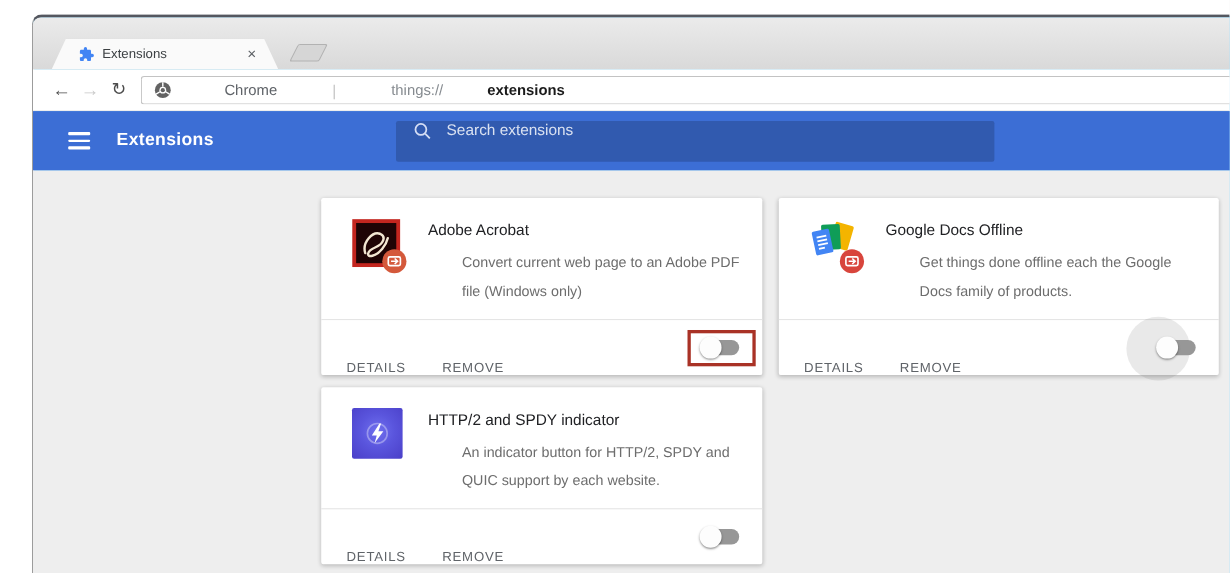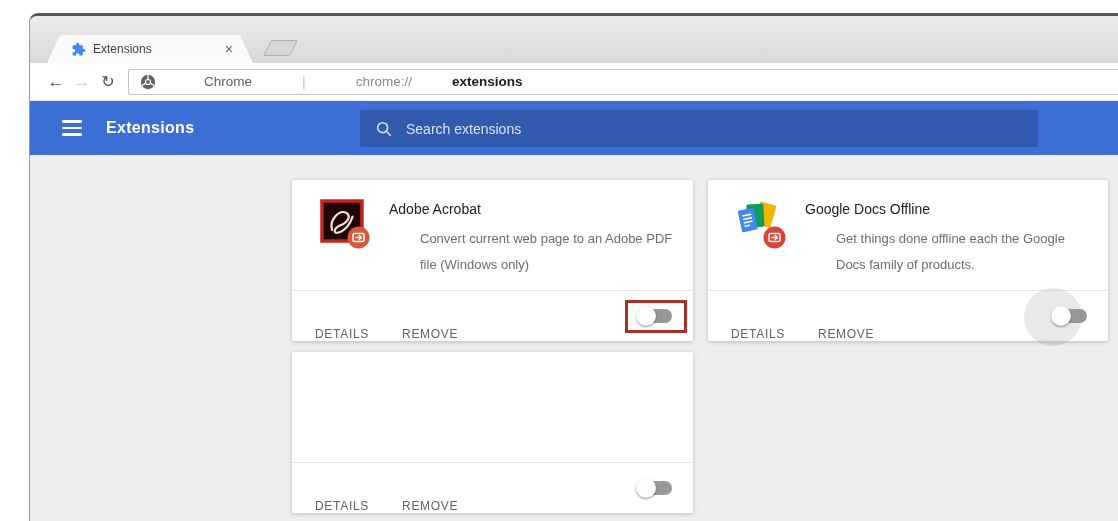--- a/index.html
+++ b/index.html
@@ -58,22 +58,22 @@
 
   
   .app-header {
     height:54px; background:#3c6ed5; position:relative;
     display:flex; align-items:center; padding-left:32px;
   }
   .hamburger { width:20px; display:flex; flex-direction:column; gap:4px; cursor:pointer; }
   .hamburger span { display:block; height:2.5px; background:#fff; border-radius:1px; }
   .app-title { color:#fff; font-size:16px; font-weight:bold; letter-spacing:.3px; margin-left:24px; }
   .search-box {
-    position:absolute; left:330px; top:9px; width:678px; height:37px;
-    background:#315aaf; border-radius:2px; display:flex; align-items:center;
+    position:absolute; left:330px; top:9px; width:544px; height:37px;
+    background:#315aaf; border-radius:2px; display:flex; align-items:flex-start;
   }
   .search-box svg { margin-left:15px; flex:none; }
   .search-input {
     flex:1; background:transparent; border:none; outline:none;
     color:#fff; font-size:14px; margin-left:13px; font-family:"Liberation Sans", sans-serif;
   }
   .search-input::placeholder { color:rgba(255,255,255,0.82); opacity:1; }
 
   
   .content { flex:1; background:#eeeeee; position:relative; }
@@ -143,21 +143,21 @@
     <span class="nav-btn nav-reload">↻</span>
     <div class="omnibox">
       <svg width="16" height="16" viewBox="0 0 16 16">
         <circle cx="8" cy="8" r="7.2" fill="#636363"></circle>
         <circle cx="8" cy="8" r="3.1" fill="#ffffff"></circle>
         <circle cx="8" cy="8" r="1.9" fill="#636363"></circle>
         <path d="M8 .8 L8 4.9 M1.9 11.5 L5.4 9.4 M14.1 11.5 L10.6 9.4" stroke="#fff" stroke-width="1.3" fill="none"></path>
       </svg>
       <span class="omni-site">Chrome</span>
       <span class="omni-sep">|</span>
-      <span class="omni-scheme">chrome://</span>
+      <span class="omni-scheme">things://</span>
         <span class="omni-host">extensions</span>
     </div>
   </div>
 
   <div class="app-header">
     <div class="hamburger">
       <span></span>
         <span></span>
         <span></span>
     </div>
@@ -231,20 +231,34 @@
       <div class="card-footer">
         <button class="text-btn">DETAILS</button>
         <button class="text-btn">REMOVE</button>
         <div class="toggle">
             <div class="knob"></div>
           </div>
       </div>
     </div>
 
     <div class="card card-3">
+      <div class="card-main">
+        <div class="ext-icon">
+          <div class="http2-bg">
+            <svg width="46" height="46" viewBox="0 0 46 46">
+              <circle cx="23" cy="23" r="9" fill="none" stroke="rgba(255,255,255,0.35)" stroke-width="1.5"></circle>
+              <polygon points="25,14 18,25 22.5,25 20.5,32 28.5,21 24,21 26.5,14" fill="#ffffff"></polygon>
+            </svg>
+          </div>
+        </div>
+        <div class="ext-text">
+          <div class="ext-name">HTTP/2 and SPDY indicator</div>
+          <div class="ext-desc">An indicator button for HTTP/2, SPDY and QUIC support by each website.</div>
+        </div>
+      </div>
       <div class="card-footer">
         <button class="text-btn">DETAILS</button>
         <button class="text-btn">REMOVE</button>
         <div class="toggle">
             <div class="knob"></div>
           </div>
       </div>
     </div>
 
   </div>

